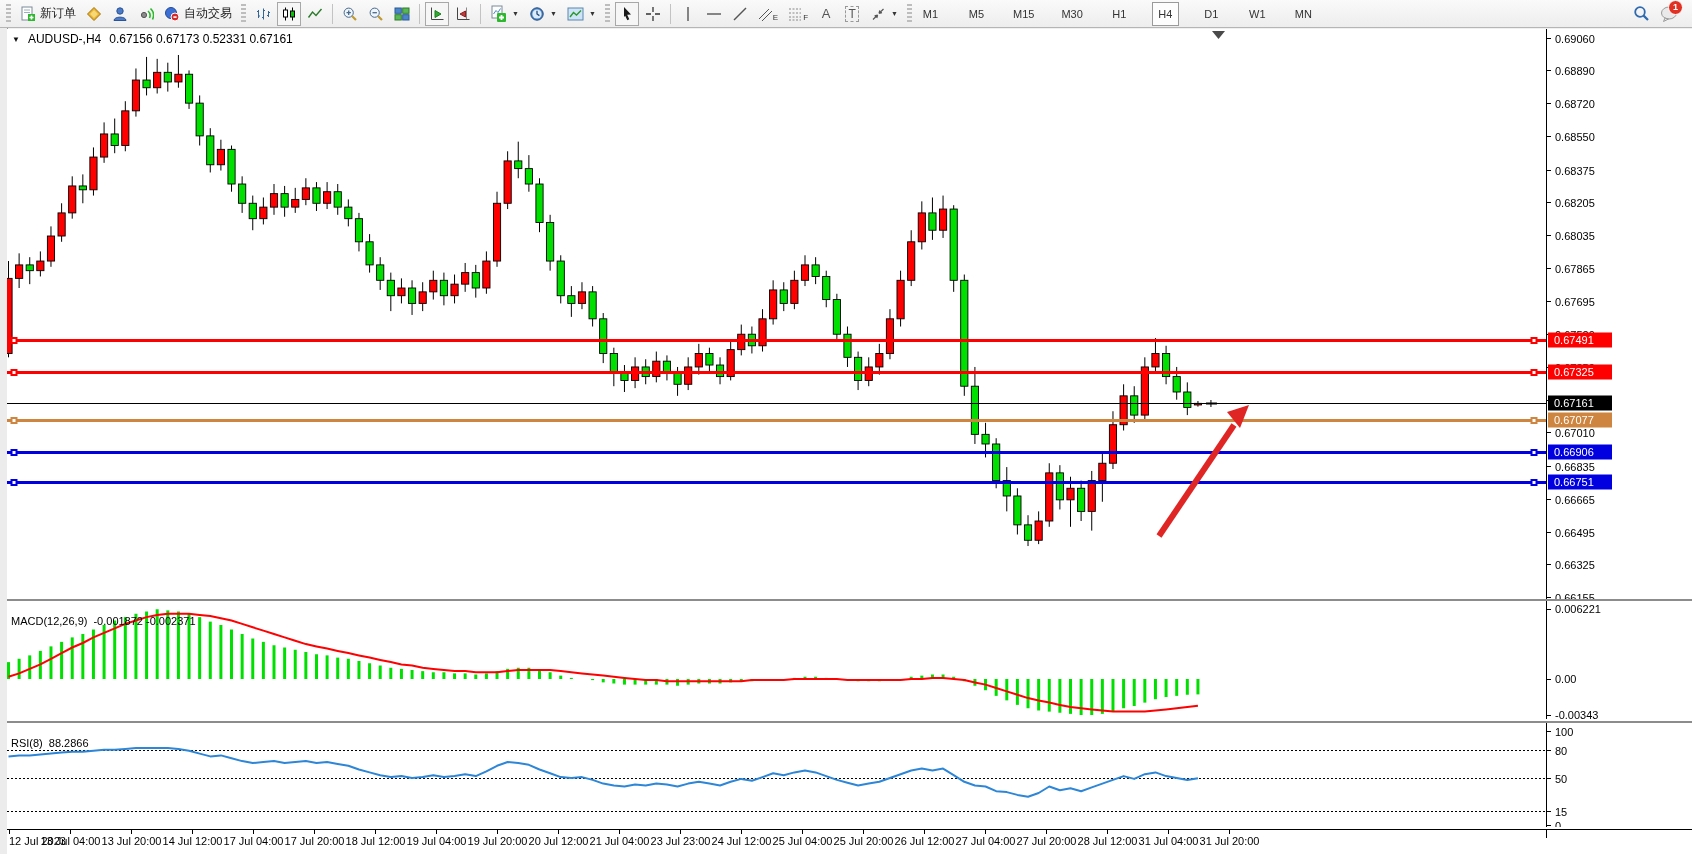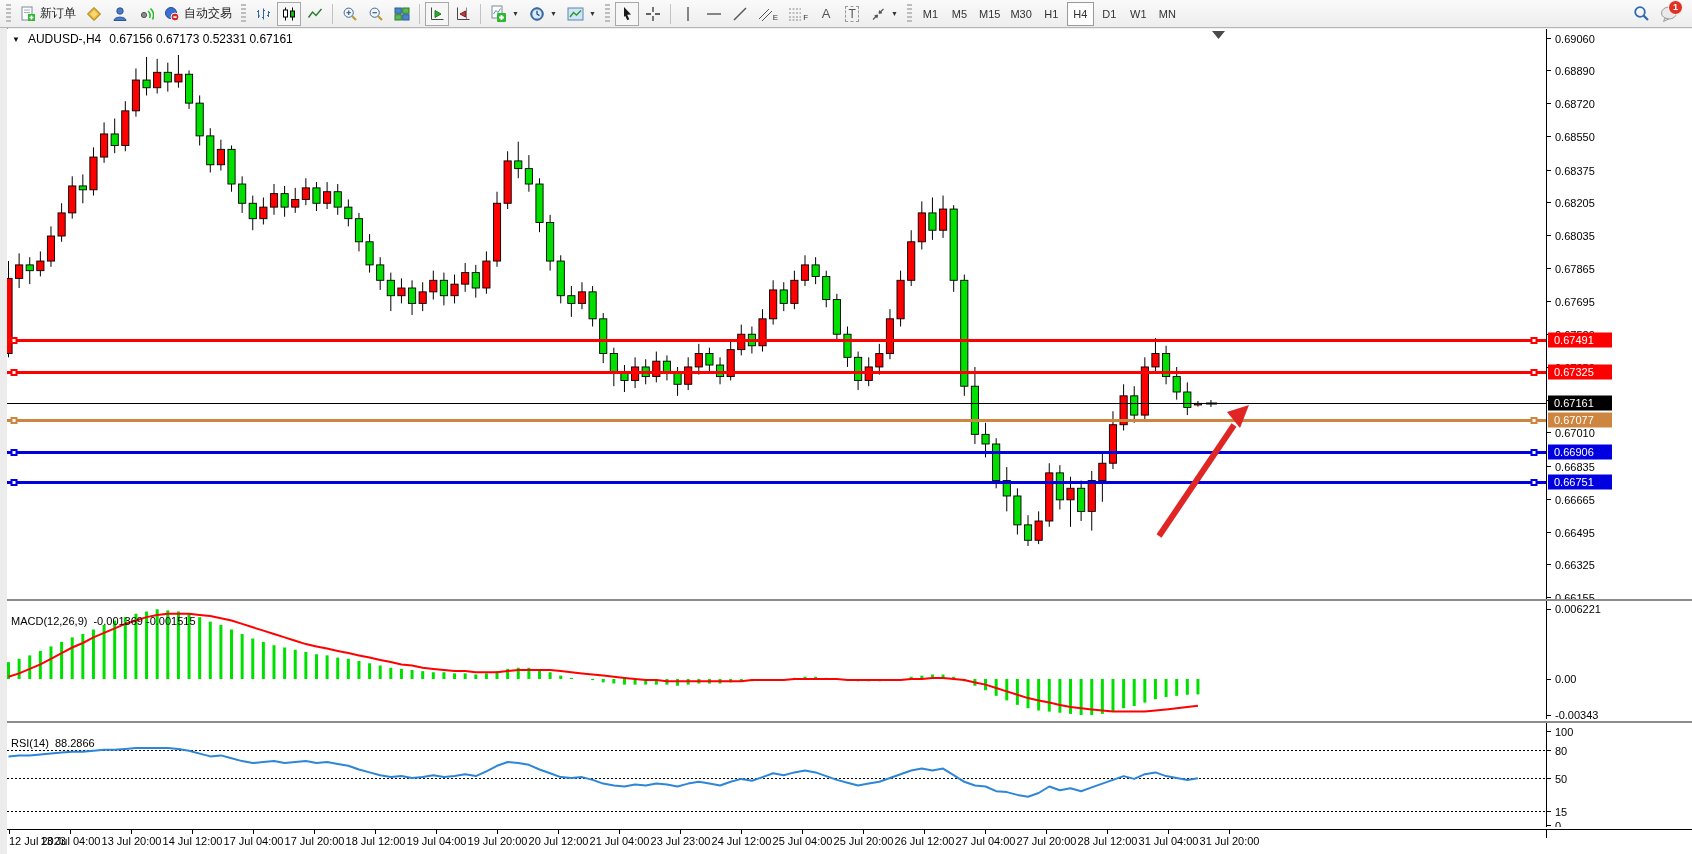--- a/index.html
+++ b/index.html
@@ -271,21 +271,21 @@
     <span class="icon">
       <svg width="16" height="16">
           <path d="M3 13.5L7.6 9M7.6 9l-3 .8M7.6 9l-.8 3 M13.5 3L9 7.4M9 7.4l3-.8M9 7.4l.8-3" stroke="#555" fill="none" stroke-width="1.2"></path>
         </svg>
     </span>
     <span class="caret">▼</span>
   </button>
 
   <span class="grip"></span>
 
-  <span id="tf-group" style="display:inline-flex;">
+  <span id="tf-group" style="display:inline-flex;gap:17px;">
       <button class="tbtn tf">M1</button>
       <button class="tbtn tf">M5</button>
       <button class="tbtn tf">M15</button>
       <button class="tbtn tf">M30</button>
       <button class="tbtn tf">H1</button>
       <button class="tbtn tf active">H4</button>
       <button class="tbtn tf">D1</button>
       <button class="tbtn tf">W1</button>
       <button class="tbtn tf">MN</button>
     </span>
@@ -777,21 +777,21 @@
         <polyline points="1.5,75.8 12.12,72.4 22.74,67.9 33.36,63.4 43.98,57.8 54.599999999999994,52.1 65.22,46.5 75.83999999999999,42.0 86.46,36.4 97.08,31.9 107.69999999999999,27.4 118.32,22.9 128.94,19.5 139.56,16.1 150.17999999999998,13.9 160.79999999999998,12.8 171.42,12.8 182.04,12.8 192.66,13.9 203.27999999999997,15.0 213.89999999999998,17.3 224.51999999999998,19.5 235.14,22.9 245.76,26.3 256.38,29.6 267,33.0 277.62,36.4 288.23999999999995,39.8 298.85999999999996,43.1 309.47999999999996,45.4 320.09999999999997,47.6 330.71999999999997,49.9 341.34,52.1 351.96,54.4 362.58,56.6 373.2,58.9 383.82,61.1 394.44,63.4 405.05999999999995,64.5 415.67999999999995,66.8 426.29999999999995,67.9 436.91999999999996,69.0 447.53999999999996,70.1 458.15999999999997,70.1 468.78,71.3 479.4,71.3 490.02,71.3 500.64,70.1 511.26,69.0 521.88,69.0 532.5,69.0 543.12,69.0 553.74,70.1 564.36,71.3 574.9799999999999,72.4 585.5999999999999,73.5 596.2199999999999,74.6 606.8399999999999,75.8 617.4599999999999,76.9 628.0799999999999,78.0 638.6999999999999,79.1 649.3199999999999,79.1 659.9399999999999,80.3 670.56,80.3 681.18,80.3 691.8,80.3 702.42,80.3 713.04,80.3 723.66,80.3 734.28,80.3 744.9,79.1 755.52,79.1 766.14,79.1 776.76,79.1 787.38,78.0 797.9999999999999,78.0 808.6199999999999,78.0 819.2399999999999,78.0 829.8599999999999,78.0 840.4799999999999,79.1 851.0999999999999,79.1 861.7199999999999,79.1 872.3399999999999,79.1 882.9599999999999,79.1 893.5799999999999,79.1 904.1999999999999,78.0 914.8199999999999,78.0 925.4399999999999,76.9 936.06,76.9 946.68,78.0 957.3,79.1 967.92,81.4 978.54,83.6 989.16,87.0 999.78,90.4 1010.4,93.8 1021.02,97.1 1031.6399999999999,99.4 1042.26,101.6 1052.8799999999999,103.9 1063.5,106.1 1074.12,107.3 1084.74,108.4 1095.36,109.5 1105.98,110.6 1116.6,110.6 1127.22,110.6 1137.84,110.6 1148.4599999999998,109.5 1159.08,108.4 1169.6999999999998,107.3 1180.32,106.1 1190.9399999999998,104.7 " fill="none" stroke="#ff0000" stroke-width="2"></polyline>
         <line x1="1539" y1="8.513750000000002" x2="1544" y2="8.513750000000002" stroke="#000" shape-rendering="crispEdges"></line>
         <text x="1548" y="12.013750000000002" class="ax">0.006221</text>
         <line x1="1539" y1="78.5" x2="1544" y2="78.5" stroke="#000" shape-rendering="crispEdges"></line>
         <text x="1548" y="82" class="ax">0.00</text>
         <line x1="1539" y1="114.5" x2="1544" y2="114.5" stroke="#000" shape-rendering="crispEdges"></line>
         <text x="1548" y="118" class="ax">-0.00343</text>
       </svg>
     <div class="ind-label">
       <span>MACD(12,26,9)</span>
-      <span>-0.001369 -0.001515</span>
+      <span>-0.001872 -0.002371</span>
     </div>
   </div>
 
   <div class="panel rsi">
     <svg id="rsi-svg" width="1685" height="104">
         <line x1="1539.5" y1="0" x2="1539.5" y2="104" stroke="#000" shape-rendering="crispEdges"></line>
         <line x1="0" y1="27.5" x2="1539" y2="27.5" stroke="#000" stroke-dasharray="2,2" shape-rendering="crispEdges"></line>
         <line x1="0" y1="55.5" x2="1539" y2="55.5" stroke="#000" stroke-dasharray="2,2" shape-rendering="crispEdges"></line>
         <line x1="0" y1="88.5" x2="1539" y2="88.5" stroke="#000" stroke-dasharray="2,2" shape-rendering="crispEdges"></line>
         <line x1="1539" y1="8.5" x2="1544" y2="8.5" stroke="#000" shape-rendering="crispEdges"></line>
@@ -800,21 +800,21 @@
         <text x="1548" y="31.5" class="ax">80</text>
         <line x1="1539" y1="55.5" x2="1544" y2="55.5" stroke="#000" shape-rendering="crispEdges"></line>
         <text x="1548" y="59.5" class="ax">50</text>
         <line x1="1539" y1="88.5" x2="1544" y2="88.5" stroke="#000" shape-rendering="crispEdges"></line>
         <text x="1548" y="92.5" class="ax">15</text>
         <line x1="1539" y1="102.5" x2="1544" y2="102.5" stroke="#000" shape-rendering="crispEdges"></line>
         <text x="1548" y="106.5" class="ax">0</text>
         <polyline points="1.5,33.4 12.12,32.4 22.74,32.4 33.36,31.5 43.98,30.6 54.599999999999994,29.6 65.22,28.7 75.83999999999999,28.7 86.46,27.7 97.08,26.8 107.69999999999999,26.8 118.32,25.9 128.94,24.9 139.56,24.9 150.17999999999998,24.9 160.79999999999998,24.9 171.42,25.9 182.04,27.7 192.66,30.6 203.27999999999997,33.4 213.89999999999998,32.4 224.51999999999998,35.3 235.14,38.1 245.76,40.0 256.38,39.0 267,38.1 277.62,40.0 288.23999999999995,39.0 298.85999999999996,38.1 309.47999999999996,40.0 320.09999999999997,39.0 330.71999999999997,40.9 341.34,42.8 351.96,46.5 362.58,49.4 373.2,52.2 383.82,54.1 394.44,53.1 405.05999999999995,55.0 415.67999999999995,54.1 426.29999999999995,52.2 436.91999999999996,54.1 447.53999999999996,53.1 458.15999999999997,51.2 468.78,53.1 479.4,48.4 490.02,42.8 500.64,39.0 511.26,40.0 521.88,41.8 532.5,46.5 543.12,50.3 553.74,54.1 564.36,55.0 574.9799999999999,54.1 585.5999999999999,56.9 596.2199999999999,60.6 606.8399999999999,62.5 617.4599999999999,63.5 628.0799999999999,61.6 638.6999999999999,62.5 649.3199999999999,60.6 659.9399999999999,61.6 670.56,63.5 681.18,60.6 691.8,58.8 702.42,60.6 713.04,62.5 723.66,58.8 734.28,55.9 744.9,57.8 755.52,54.1 766.14,50.3 776.76,52.2 787.38,49.4 797.9999999999999,47.5 808.6199999999999,49.4 819.2399999999999,53.1 829.8599999999999,56.9 840.4799999999999,59.7 851.0999999999999,62.5 861.7199999999999,60.6 872.3399999999999,58.8 882.9599999999999,55.0 893.5799999999999,51.2 904.1999999999999,47.5 914.8199999999999,45.6 925.4399999999999,47.5 936.06,45.6 946.68,52.2 957.3,58.8 967.92,62.5 978.54,63.5 989.16,68.2 999.78,69.1 1010.4,71.9 1021.02,73.8 1031.6399999999999,70.0 1042.26,63.5 1052.8799999999999,67.2 1063.5,65.3 1074.12,68.2 1084.74,64.4 1095.36,60.6 1105.98,56.9 1116.6,53.1 1127.22,55.9 1137.84,51.2 1148.4599999999998,49.4 1159.08,53.1 1169.6999999999998,55.0 1180.32,56.9 1190.9399999999998,55.3 " fill="none" stroke="#2e86d7" stroke-width="2" stroke-linejoin="round"></polyline>
       </svg>
     <div class="ind-label">
-      <span>RSI(14)</span>
+      <span>RSI(8)</span>
       <span>88.2866</span>
     </div>
   </div>
 
   <div class="taxis">
     <svg id="time-svg" width="1685" height="27">
         <line x1="2.5" y1="0" x2="2.5" y2="4" stroke="#000" shape-rendering="crispEdges"></line>
         <text x="2" y="15" class="ax">12 Jul 2023</text>
         <line x1="63.5" y1="0" x2="63.5" y2="4" stroke="#000" shape-rendering="crispEdges"></line>
         <text x="63.5" y="15" class="ax" text-anchor="middle">13 Jul 04:00</text>

